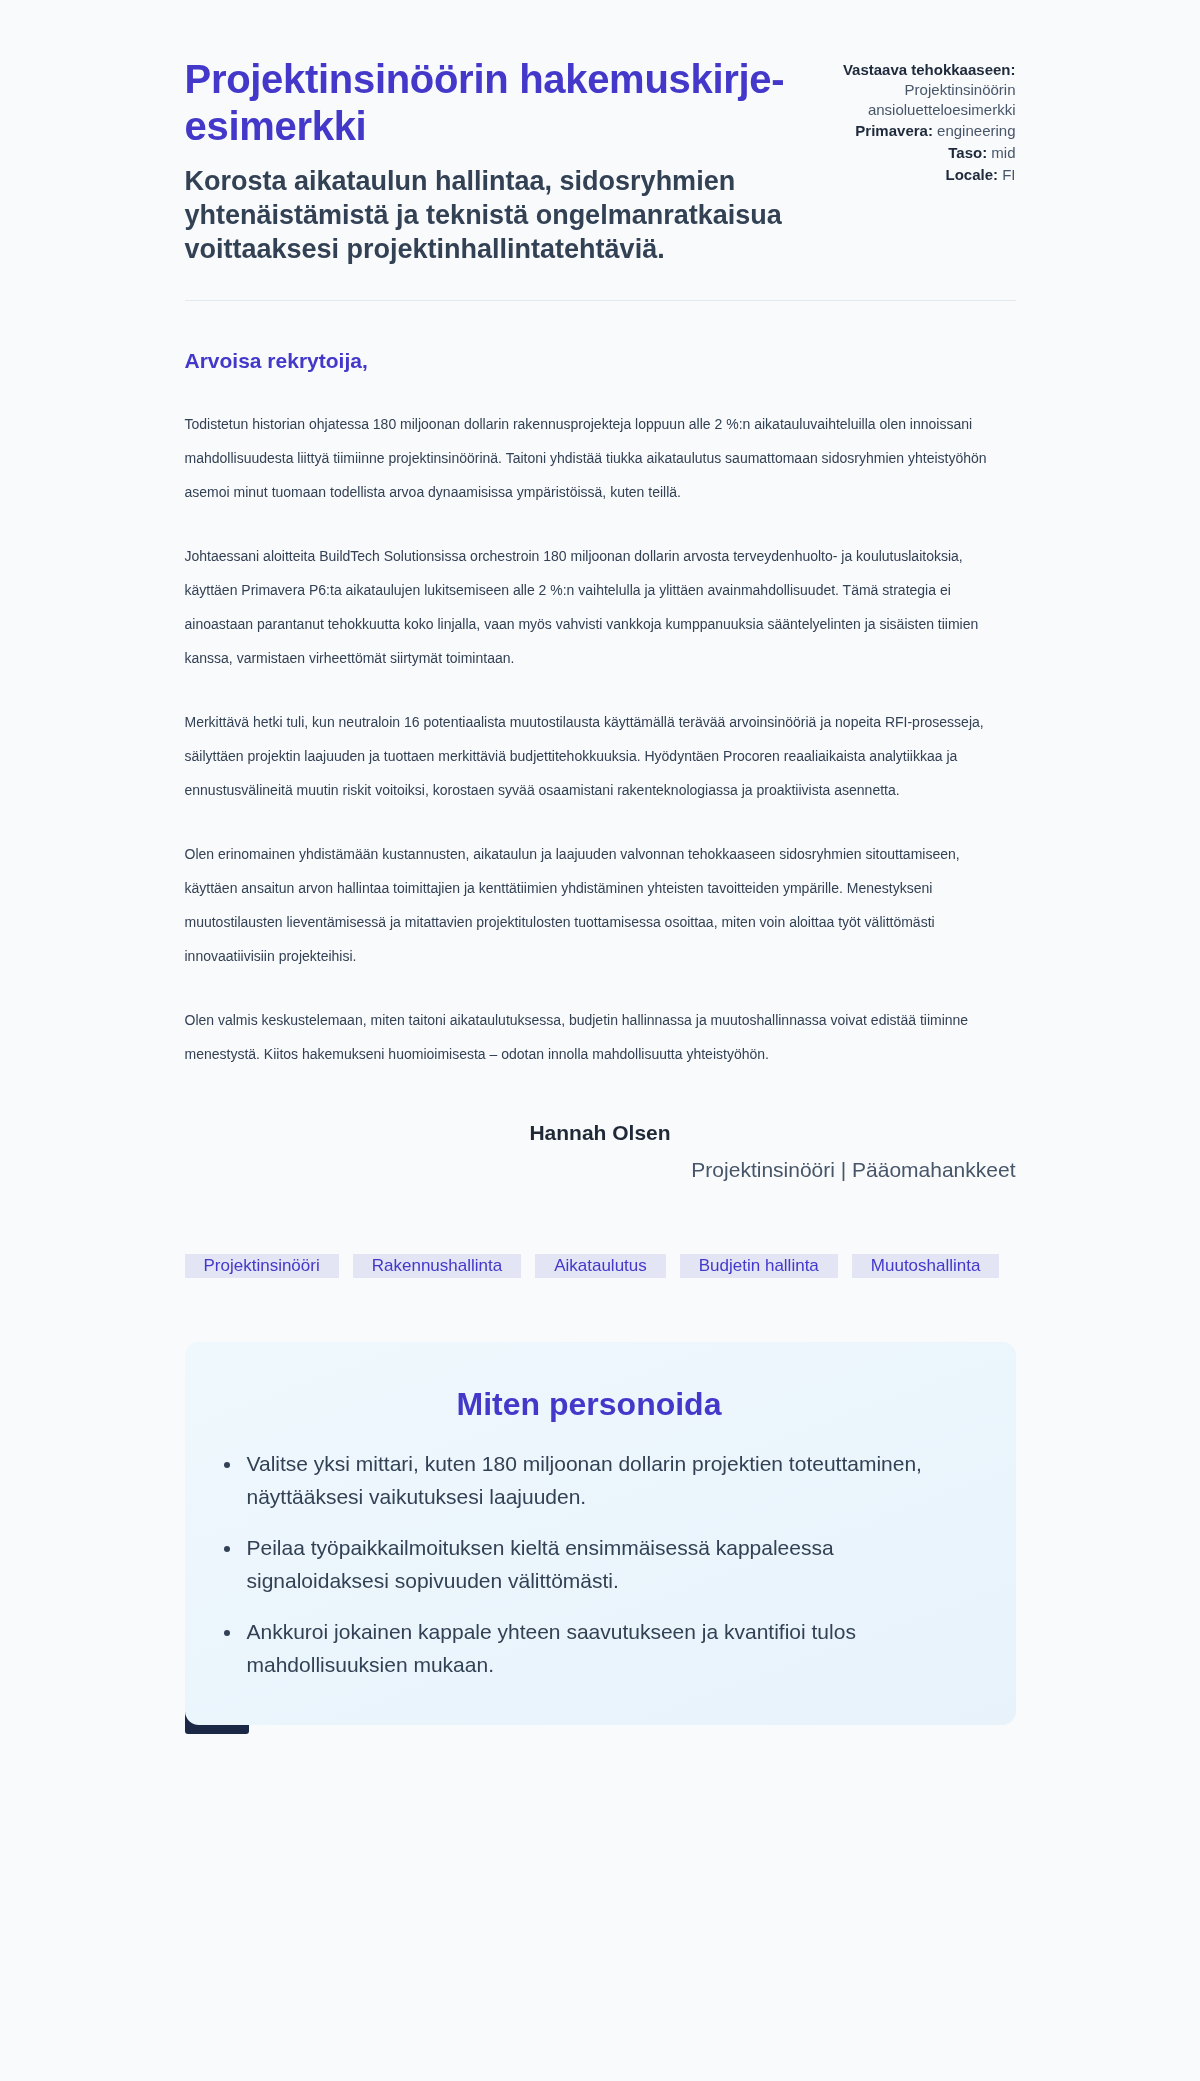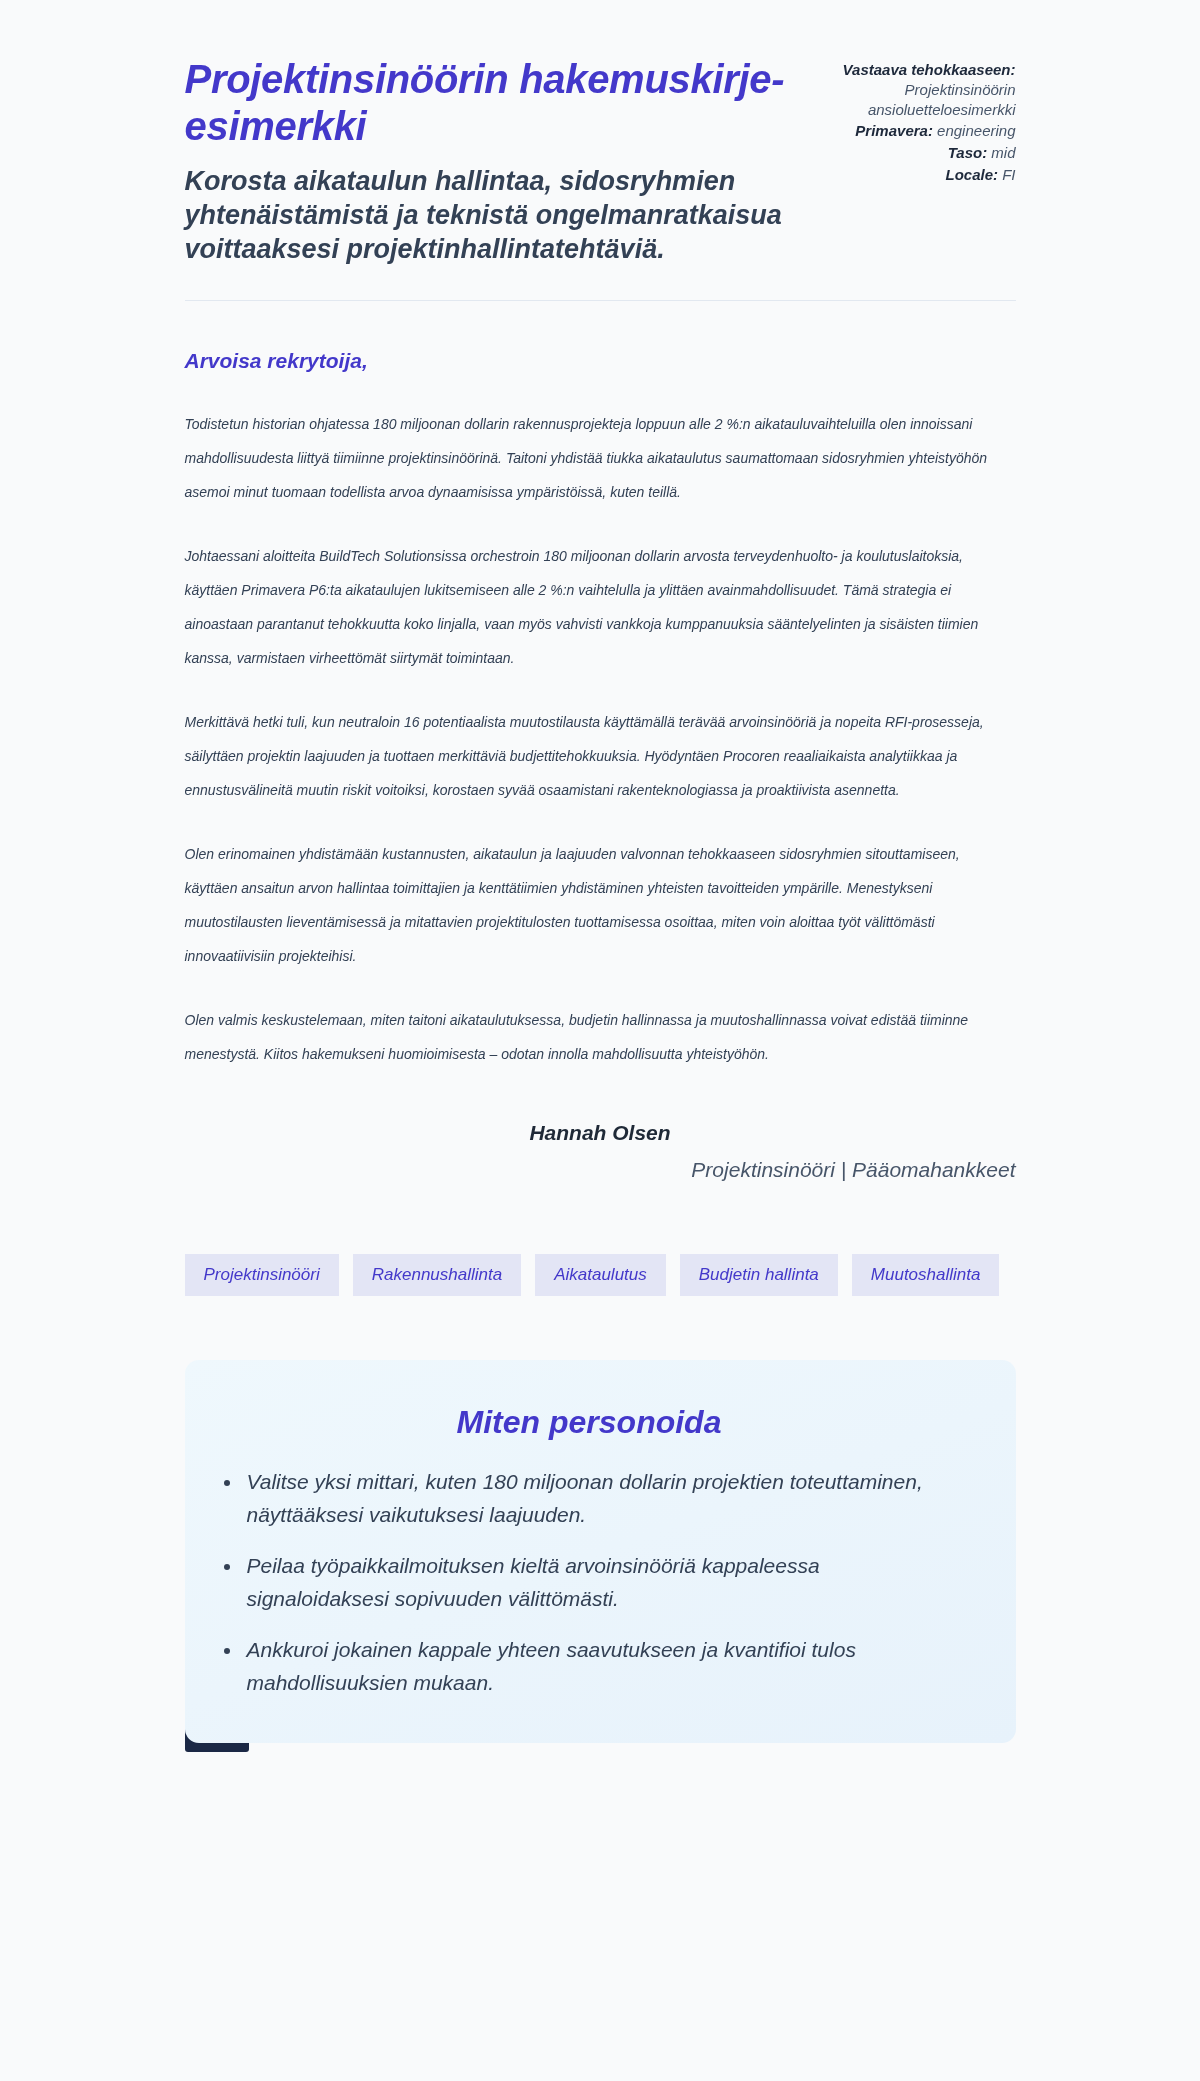--- a/index.html
+++ b/index.html
@@ -10,21 +10,20 @@
     background: var(--page-bg, #f9fafb);
   }
 
   .page {
     width: 1039px;
     min-height: 2081px;
     margin: 0 auto;
     padding: 56px 104px 60px;
     background: var(--page-bg, #f9fafb);
     overflow: hidden;
-    font-style: italic;
   }
 
   
   .header {
     display: flex;
     justify-content: space-between;
     align-items: flex-start;
   }
   .header-left { max-width: 700px; }
   .page-title {
@@ -95,21 +94,21 @@
     flex-wrap: wrap;
     gap: 14px;
     margin-top: 72px;
   }
   .tag {
     display: inline-block;
     background: var(--tag-bg, #e3e5f5);
     color: var(--accent, #4338ca);
     font-size: 17px;
     line-height: 1.2;
-    padding: 11px 19px;
+    padding: 2px 19px;
     border-radius: 0;
     cursor: pointer;
     white-space: nowrap;
   }
 
   
   .tips-wrap { position: relative; margin-top: 64px; }
   .corner-dark {
     position: absolute;
     left: 0;
@@ -196,19 +195,19 @@
     <span class="tag">Budjetin hallinta</span>
     <span class="tag">Muutoshallinta</span>
   </div>
 
   <div class="tips-wrap">
     <div class="corner-dark"></div>
     <section class="tips">
       <h2 class="tips-title">Miten personoida</h2>
       <ul class="tips-list">
         <li class="tips-item">Valitse yksi mittari, kuten 180 miljoonan dollarin projektien toteuttaminen, näyttääksesi vaikutuksesi laajuuden.</li>
-        <li class="tips-item">Peilaa työpaikkailmoituksen kieltä arvoinsinööriä kappaleessa signaloidaksesi sopivuuden välittömästi.</li>
+        <li class="tips-item">Peilaa työpaikkailmoituksen kieltä ensimmäisessä kappaleessa signaloidaksesi sopivuuden välittömästi.</li>
         <li class="tips-item">Ankkuroi jokainen kappale yhteen saavutukseen ja kvantifioi tulos mahdollisuuksien mukaan.</li>
       </ul>
     </section>
   </div>
 
 </div>
 
 </body></html>

